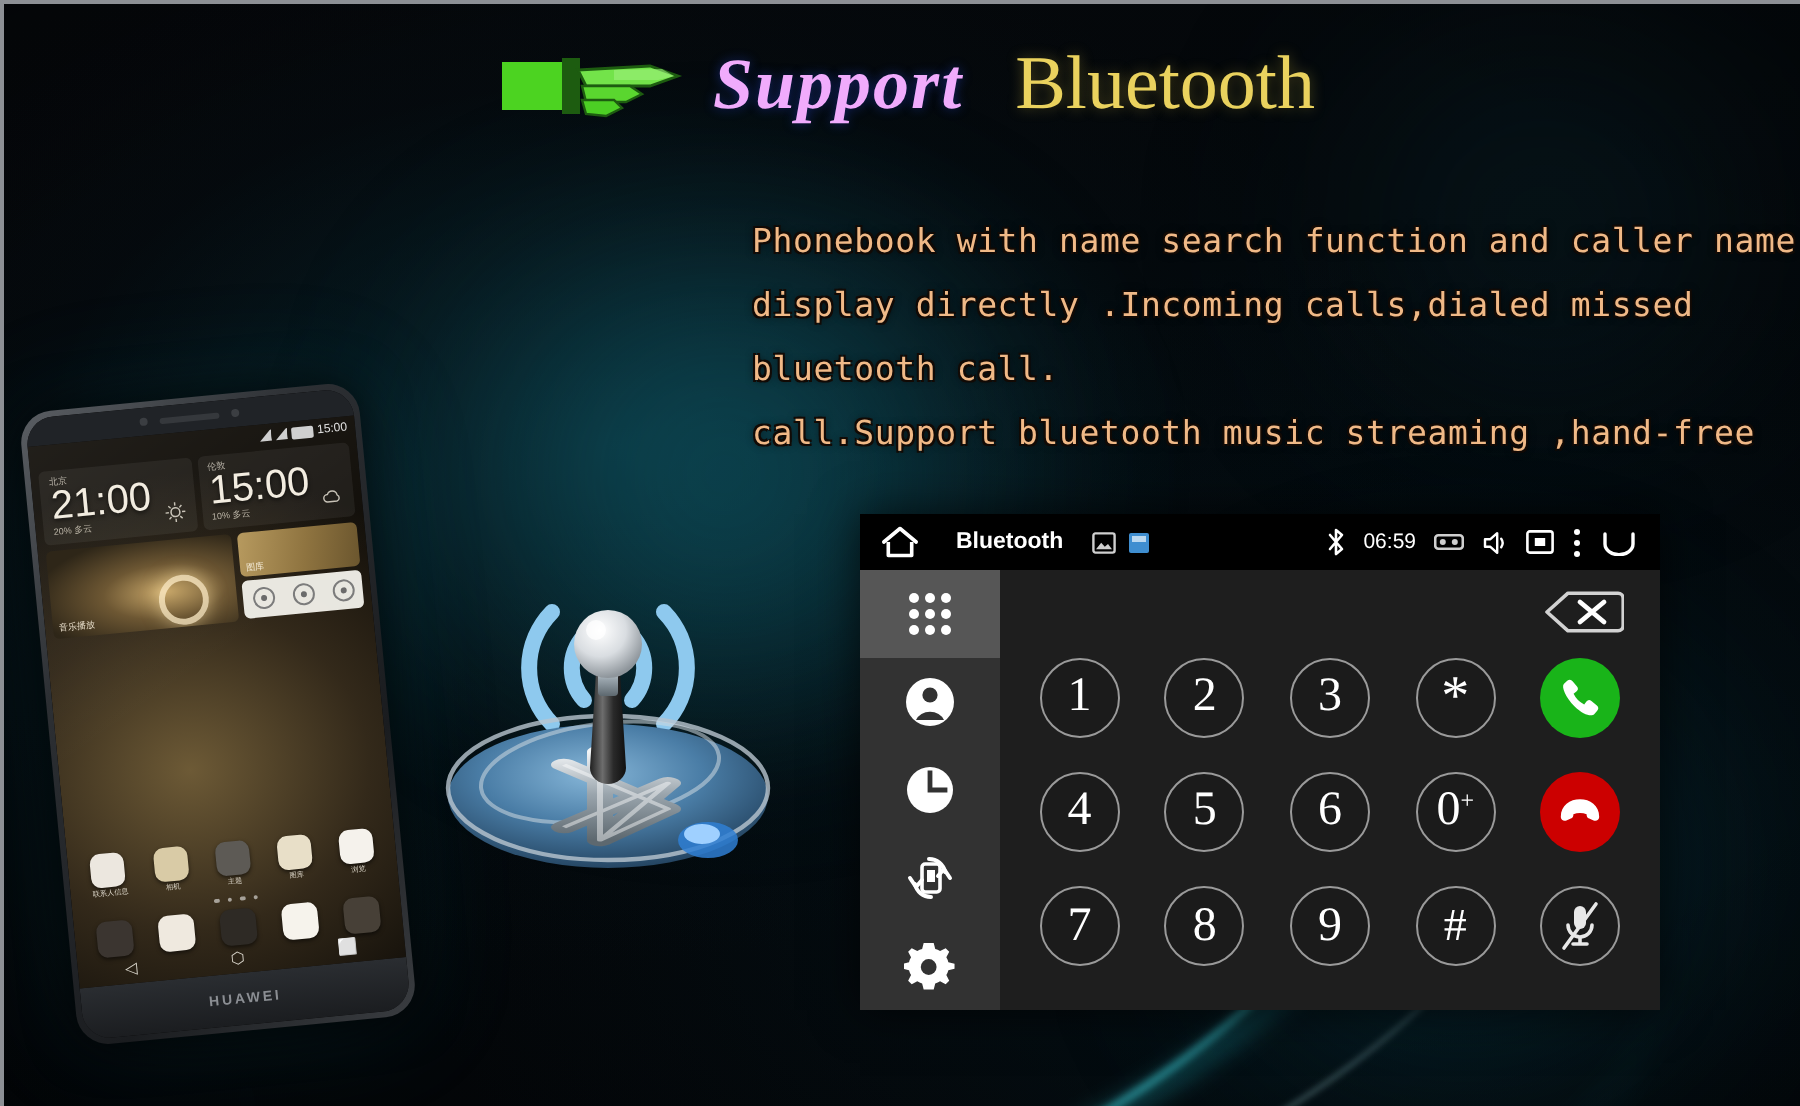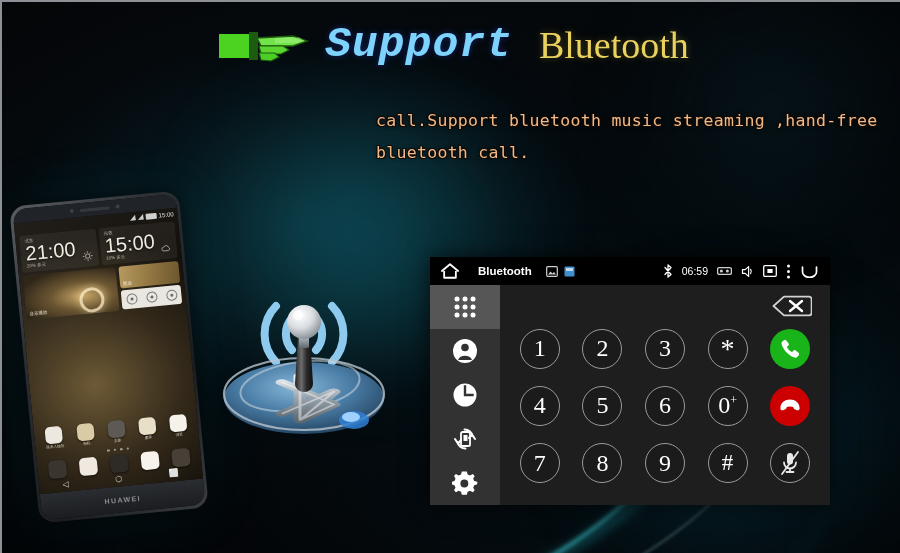--- a/index.html
+++ b/index.html
@@ -83,23 +83,23 @@
   }
 
   
   .header {
     position: absolute; left: 0; top: 18px; width: 900px;
     display: flex; align-items: center; justify-content: center;
     gap: 0px;
   }
   .hand-icon { width: 96px; height: 42px; display: block; margin-right: 14px; }
   .title-support {
-    font-family: Liberation Mono, monospace;
+    font-family: Liberation Serif, serif;
     font-style: italic; font-weight: bold;
-    font-size: 43px; color: #7dd3fc;
+    font-size: 36px; color: #f0abfc;
     letter-spacing: 1px;
     text-shadow: 0 0 6px rgba(40,70,220,0.45);
   }
   .title-bt {
     font-family: "Liberation Serif", serif;
     font-size: 38px; color: #ead25e;
     margin-left: 26px;
     text-shadow: 0 0 7px rgba(220,190,60,0.35);
   }
 
@@ -347,22 +347,24 @@
       <path d="M42 14 L78 12 L92 17 L78 22 L46 22 Z" fill="#73e34a" stroke="#1d5c10" stroke-width="1.4"></path>
       <path d="M44 22 L68 22 L74 26 L66 30 L46 30 Z" fill="#5ad62f" stroke="#1d5c10" stroke-width="1.2"></path>
       <path d="M44 29 L60 29 L64 33 L56 37 L46 36 Z" fill="#4ccf24" stroke="#1d5c10" stroke-width="1.2"></path>
       <path d="M60 14 L84 13.5 L90 17 L82 19 L60 19 Z" fill="#9df07c" opacity="0.6"></path>
     </svg>
     <span class="title-support">Support</span>
     <span class="title-bt">Bluetooth</span>
   </div>
 
   <div class="para">
+    <div>Phonebook with name search function and caller name</div>
+    <div>display directly .Incoming calls,dialed missed</div>
+    <div>bluetooth call.</div>
     <div>call.Support bluetooth music streaming ,hand-free</div>
-    <div>bluetooth call.</div>
   </div>
 
   <div class="phone">
     <div class="phone-inner">
       <div class="phone-earpiece">
         <span class="cam"></span>
         <span class="slot"></span>
         <span class="cam"></span>
       </div>
       <div class="phone-screen">

